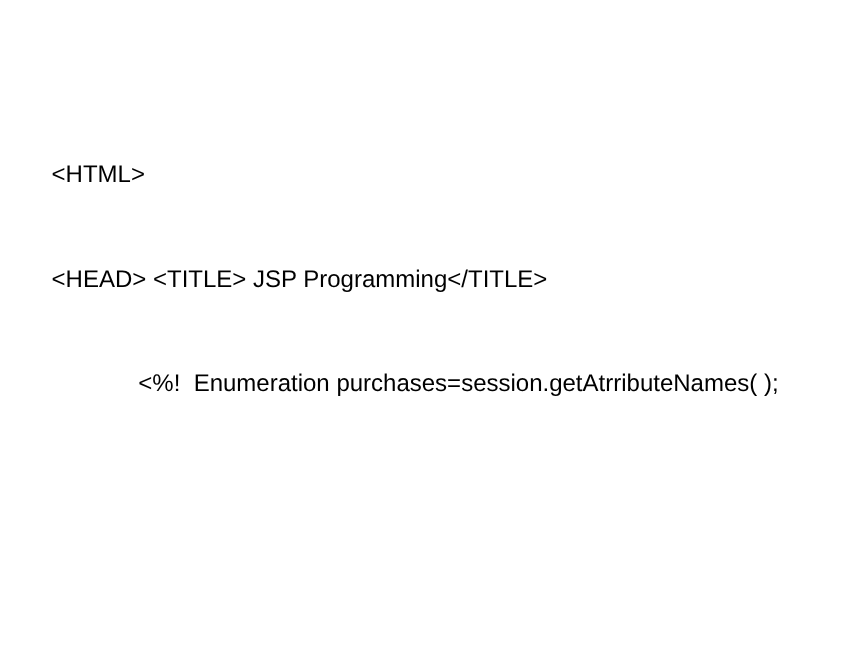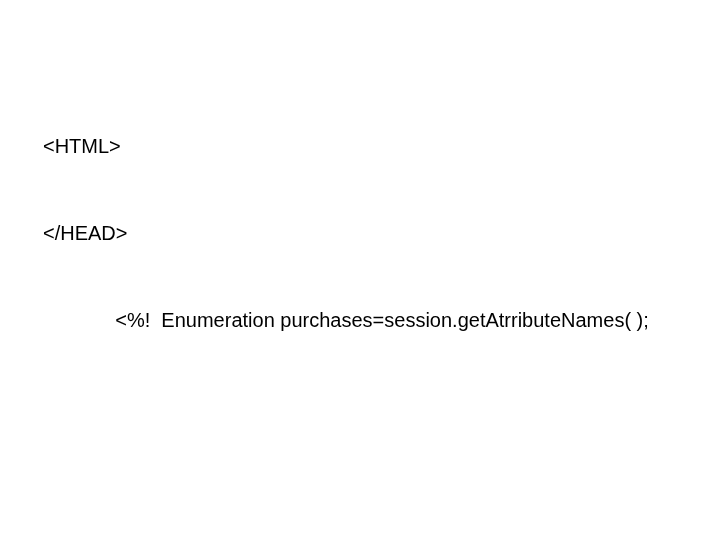--- a/index.html
+++ b/index.html
@@ -29,21 +29,21 @@
     height: 29px;
     white-space: pre;
   }
 </style>
 </head>
 <body>
 
 <div class="slide">
   <div class="code-block">
     <div class="code-line">&lt;HTML&gt;</div>
-    <div class="code-line">&lt;/HEAD&gt;</div>
+    <div class="code-line">&lt;HEAD&gt; &lt;TITLE&gt; JSP Programming&lt;/TITLE&gt;</div>
     <div class="code-line">             &lt;%!  Enumeration purchases=session.getAtrributeNames( );</div>
     
     
     
     
     
     
     
     
     

